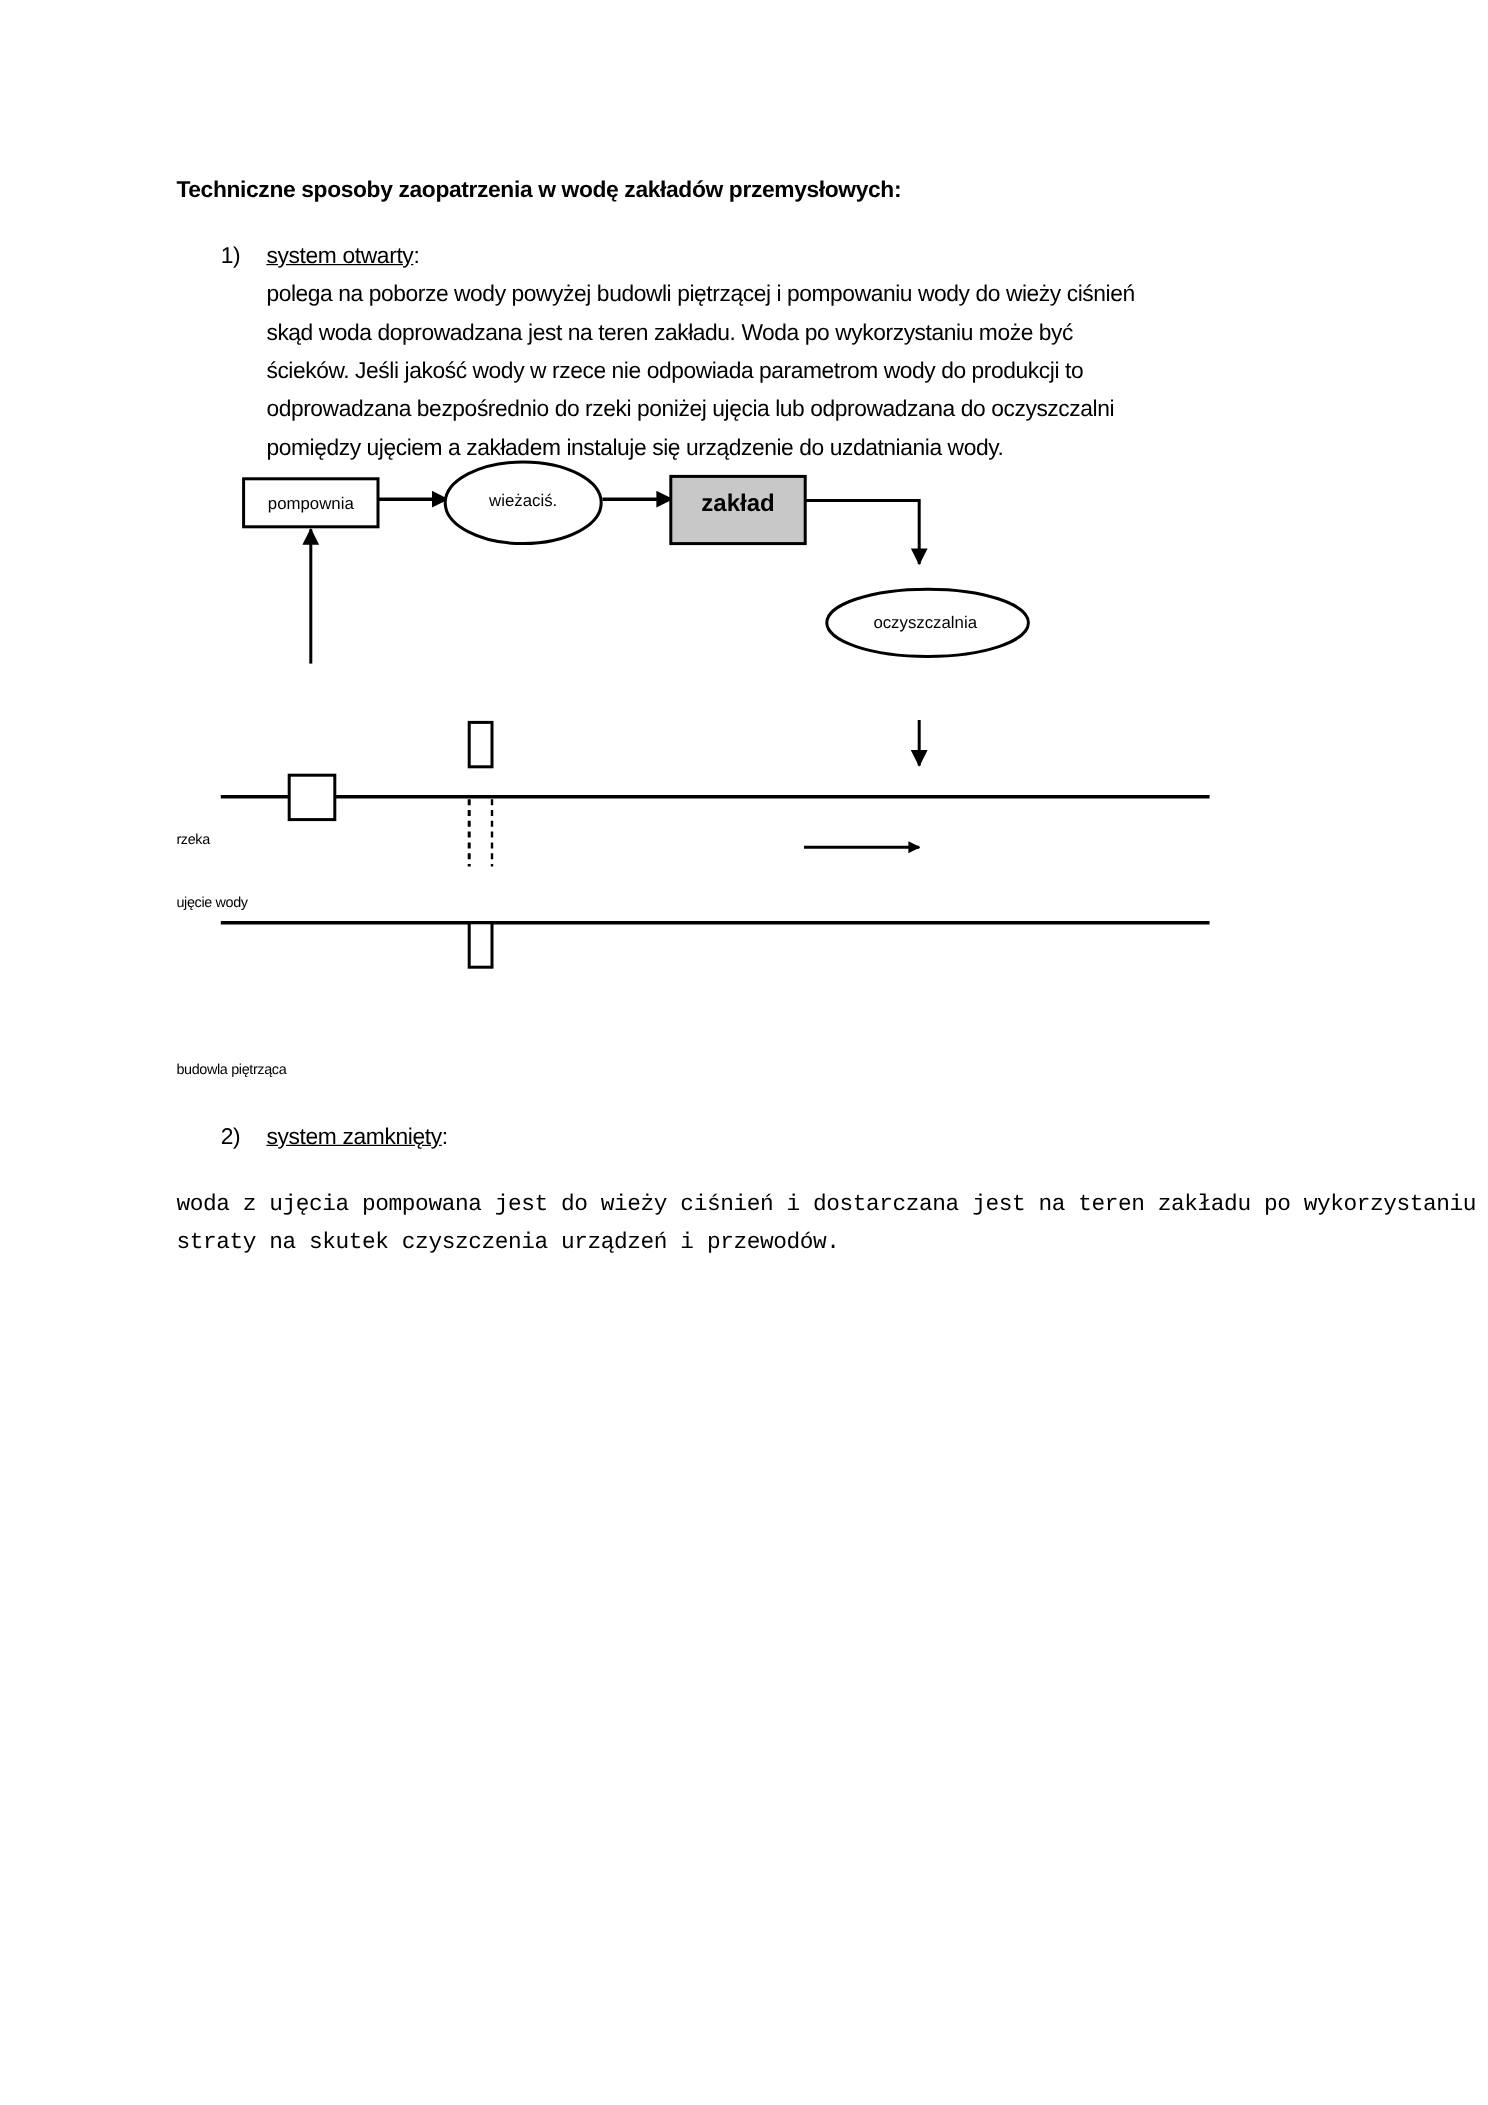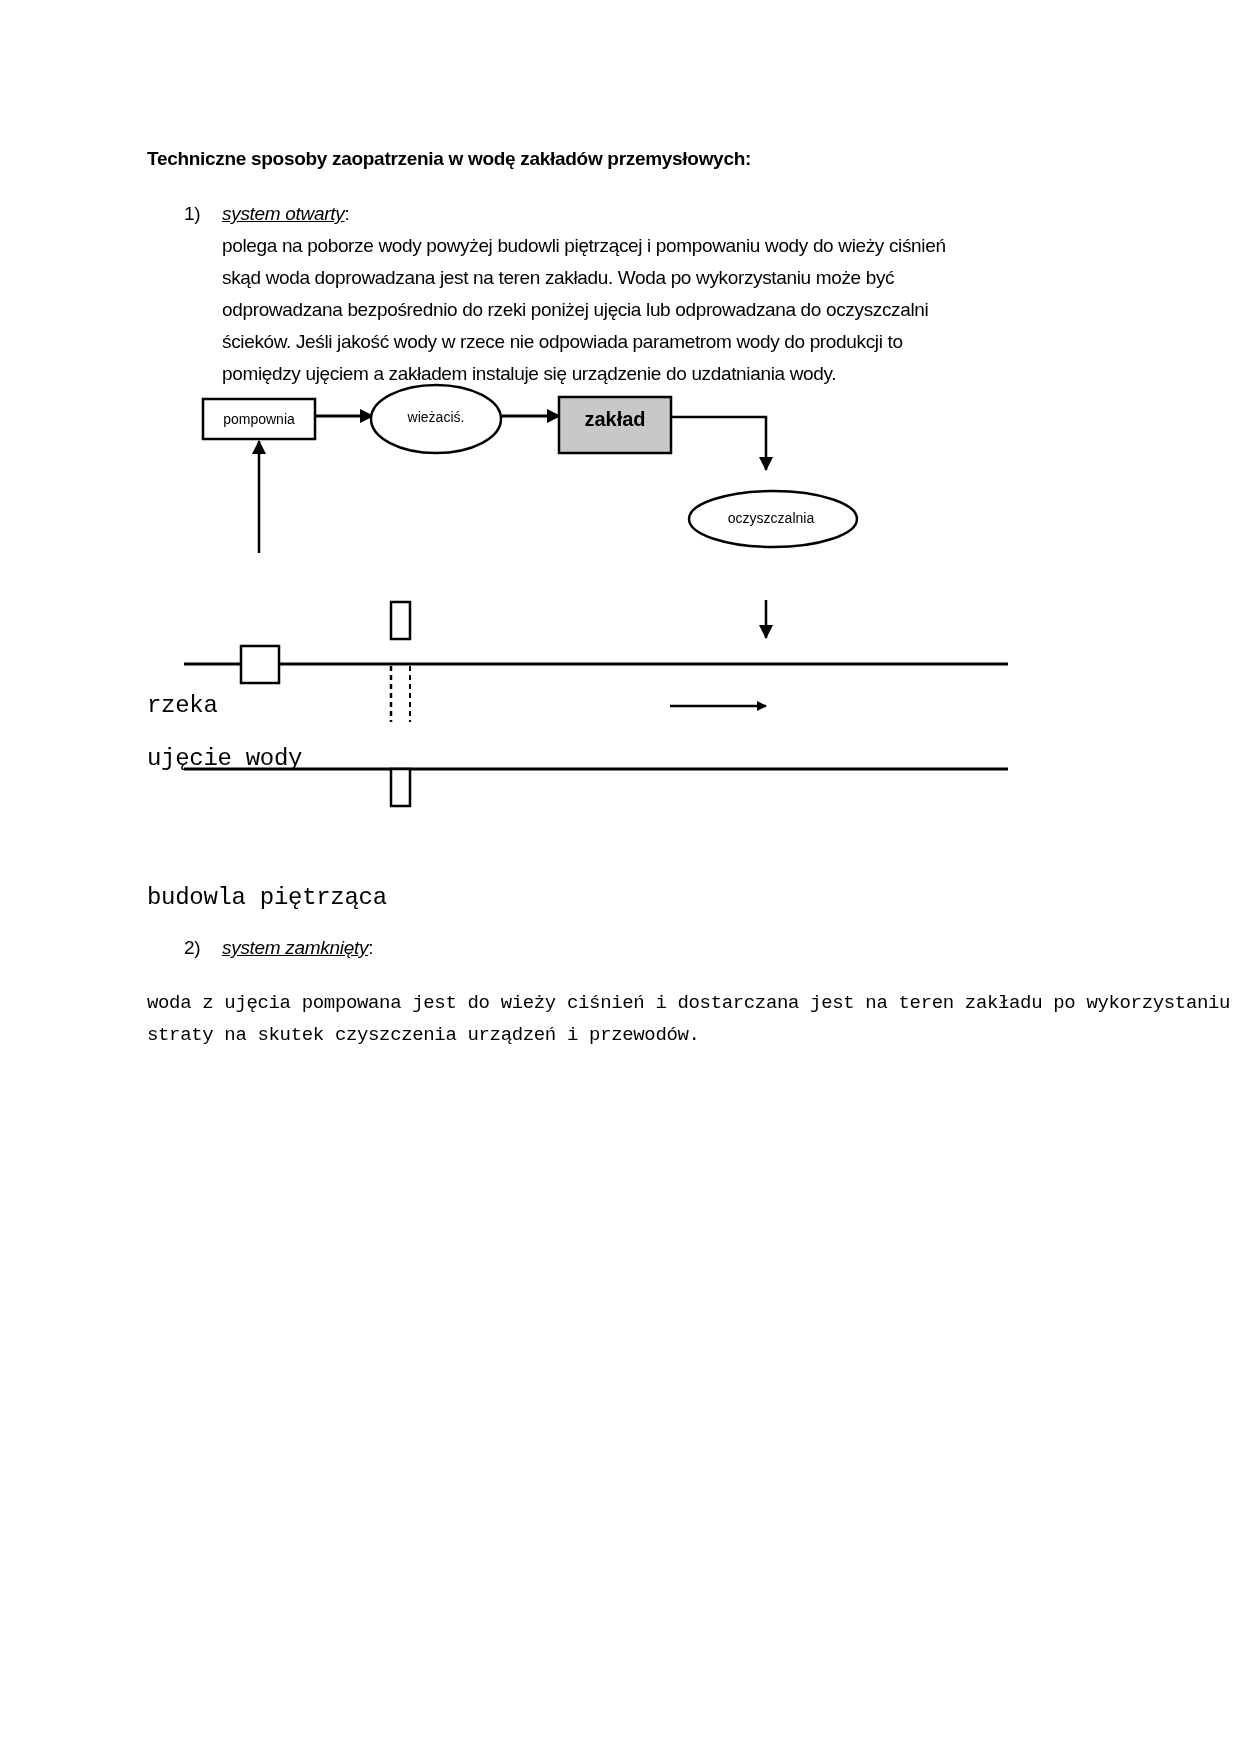--- a/index.html
+++ b/index.html
@@ -2,39 +2,39 @@
 <html><head>
 <meta charset="utf-8">
 <style>
   html, body { margin: 0; padding: 0; background: #ffffff; }
   body { width: 1240px; height: 1754px; position: relative; overflow: hidden;
          font-family: "Liberation Sans", "DejaVu Sans", sans-serif; color: #000; }
   .abs { position: absolute; }
   .title { left: 147px; top: 148px; font-size: 19px; font-weight: bold; letter-spacing: -0.3px; white-space: nowrap; }
   .item-head { font-size: 19px; white-space: nowrap; letter-spacing: -0.3px; }
   .item-num { display: inline-block; width: 38px; }
-  .item-label { font-style: italic; text-decoration: underline; }
+  .item-label { text-decoration: underline; }
   .para { font-size: 19px; line-height: 32px; letter-spacing: -0.35px; white-space: nowrap; }
   .para div { height: 32px; }
-  .label { font-size: 24px; letter-spacing: -0.3px; white-space: nowrap; font-family: Liberation Mono, monospace; }
+  .label { font-size: 12px; letter-spacing: -0.3px; white-space: nowrap; }
   svg text { font-family: "Liberation Sans", "DejaVu Sans", sans-serif; }
 </style>
 </head>
 <body>
 
 <div class="abs title">Techniczne sposoby zaopatrzenia w wodę zakładów przemysłowych:</div>
 
 <div class="abs item-head" style="left:184px; top:203px;">
   <span class="item-num">1)</span><span class="item-label">system otwarty</span><span>:</span>
 </div>
 <div class="abs para" style="left:222px; top:230px;">
   <div>polega na poborze wody powyżej budowli piętrzącej i pompowaniu wody do wieży ciśnień</div>
   <div>skąd woda doprowadzana jest na teren zakładu. Woda po wykorzystaniu może być</div>
+  <div>ścieków. Jeśli jakość wody w rzece nie odpowiada parametrom wody do produkcji to</div>
   <div>odprowadzana bezpośrednio do rzeki poniżej ujęcia lub odprowadzana do oczyszczalni</div>
-  <div>ścieków. Jeśli jakość wody w rzece nie odpowiada parametrom wody do produkcji to</div>
   <div>pomiędzy ujęciem a zakładem instaluje się urządzenie do uzdatniania wody.</div>
 </div>
 
 <svg class="abs" style="left:0; top:0;" width="1240" height="900">
   <defs>
     <marker id="ah" markerWidth="10" markerHeight="10" refX="9" refY="5" orient="auto" markerUnits="userSpaceOnUse">
       <path d="M0,0 L10,5 L0,10 z" fill="#000"></path>
     </marker>
     <marker id="ahs" markerWidth="14" markerHeight="14" refX="13" refY="7" orient="auto" markerUnits="userSpaceOnUse">
       <path d="M0,0 L14,7 L0,14 z" fill="#000"></path>

